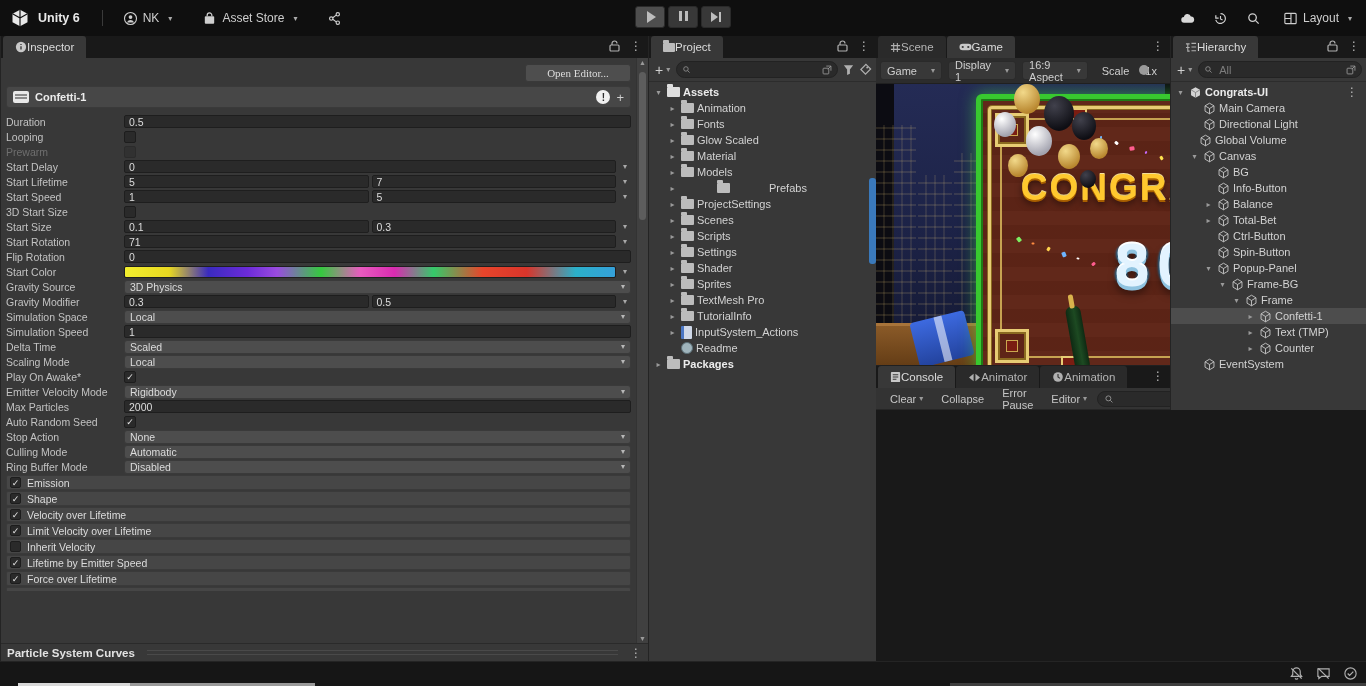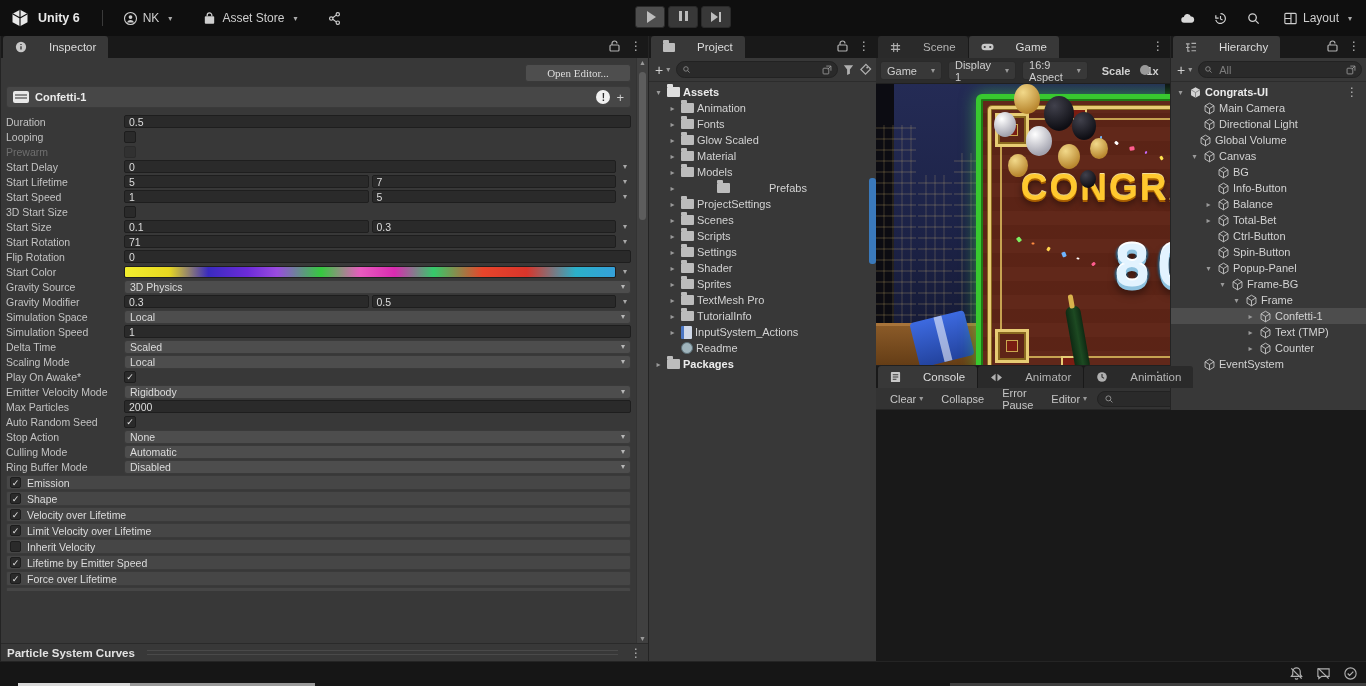--- a/index.html
+++ b/index.html
@@ -22,33 +22,33 @@
   .pause-glyph i{display:inline-block;width:3px;height:10px;background:#bdbdbd;margin:0 1.5px;}
   .step-glyph{display:flex;align-items:center;}
   .step-glyph b{width:0;height:0;border-left:7px solid #bdbdbd;border-top:5px solid transparent;border-bottom:5px solid transparent;}
   .step-glyph i{width:2.5px;height:10px;background:#bdbdbd;margin-left:1px;}
   .play-glyph{width:0;height:0;border-left:9px solid #bdbdbd;border-top:6px solid transparent;border-bottom:6px solid transparent;margin-left:2px;}
 
   
   #main{display:grid;grid-template-columns:648px 228px 294px 196px;grid-template-rows:374px 251px;width:1366px;height:625px;}
   .panelcol{background:#383838;border-left:1px solid #242424;display:flex;flex-direction:column;overflow:hidden;}
   .tabstrip{height:22px;background:#191919;display:flex;align-items:flex-end;position:relative;flex:none;}
-  .tab{height:22px;display:flex;align-items:center;gap:22px;padding:0 12px;font-size:11.5px;color:#b4b4b4;background:#2a2a2a;border-radius:3px 3px 0 0;margin-right:1px;}
+  .tab{height:22px;display:flex;align-items:center;gap:0;padding:0 12px;font-size:11.5px;color:#b4b4b4;background:#2a2a2a;border-radius:3px 3px 0 0;margin-right:1px;}
   .tab.active{background:#383838;color:#dcdcdc;}
   .tabstrip .strip-right{position:absolute;right:6px;top:3px;display:flex;gap:10px;align-items:center;}
   .kebab{color:#b9b9b9;font-size:12px;}
   .kebab::before{content:"⋮";}
   .lock-icon svg{width:11px;height:12px;display:block;}
 
   
   #game-col{display:flex;flex-direction:column;background:#191919;}
   #game-toolbar{height:26px;background:#2c2c2c;display:flex;align-items:center;gap:6px;padding:0 4px;border-bottom:1px solid #202020;flex:none;}
   .gt-dd{height:19px;display:flex;align-items:center;padding:0 6px;background:#383838;border:1px solid #2a2a2a;border-radius:3px;color:#cfcfcf;font-size:11px;}
   .gt-dd::after{content:"▾";font-size:8px;color:#999;margin-left:14px;}
-  .gt-plain{color:#cfcfcf;font-size:11px;font-weight:bold;}
+  .gt-plain{color:#cfcfcf;font-size:11px;}
   .slider-track{width:42px;height:3px;background:#555;border-radius:2px;position:relative;margin:0 2px;}
   .slider-knob{position:absolute;left:2px;top:-4px;width:10px;height:10px;border-radius:50%;background:#9a9a9a;}
   .gt-icon{width:22px;height:19px;display:flex;align-items:center;justify-content:center;border-radius:3px;}
   .gt-icon svg{width:14px;height:14px;}
 
   
   #gv{position:relative;flex:1;background:linear-gradient(180deg,#242b55 0%,#1c2246 55%,#141831 100%);overflow:hidden;}
   .lbox{position:absolute;top:0;bottom:0;background:#0c0c12;z-index:0;}
   .bld{position:absolute;bottom:40px;background:linear-gradient(#303a6e,#232b55);background-image:repeating-linear-gradient(0deg,transparent 0 9px,rgba(255,220,130,.12) 9px 11px),repeating-linear-gradient(90deg,transparent 0 7px,rgba(255,220,130,.10) 7px 9px);z-index:0;}
   .desk{position:absolute;left:0;right:0;bottom:0;height:42px;background:linear-gradient(#8a5a28,#58361454);background-color:#6b4117;border-top:3px solid #a8743a;z-index:1;}

